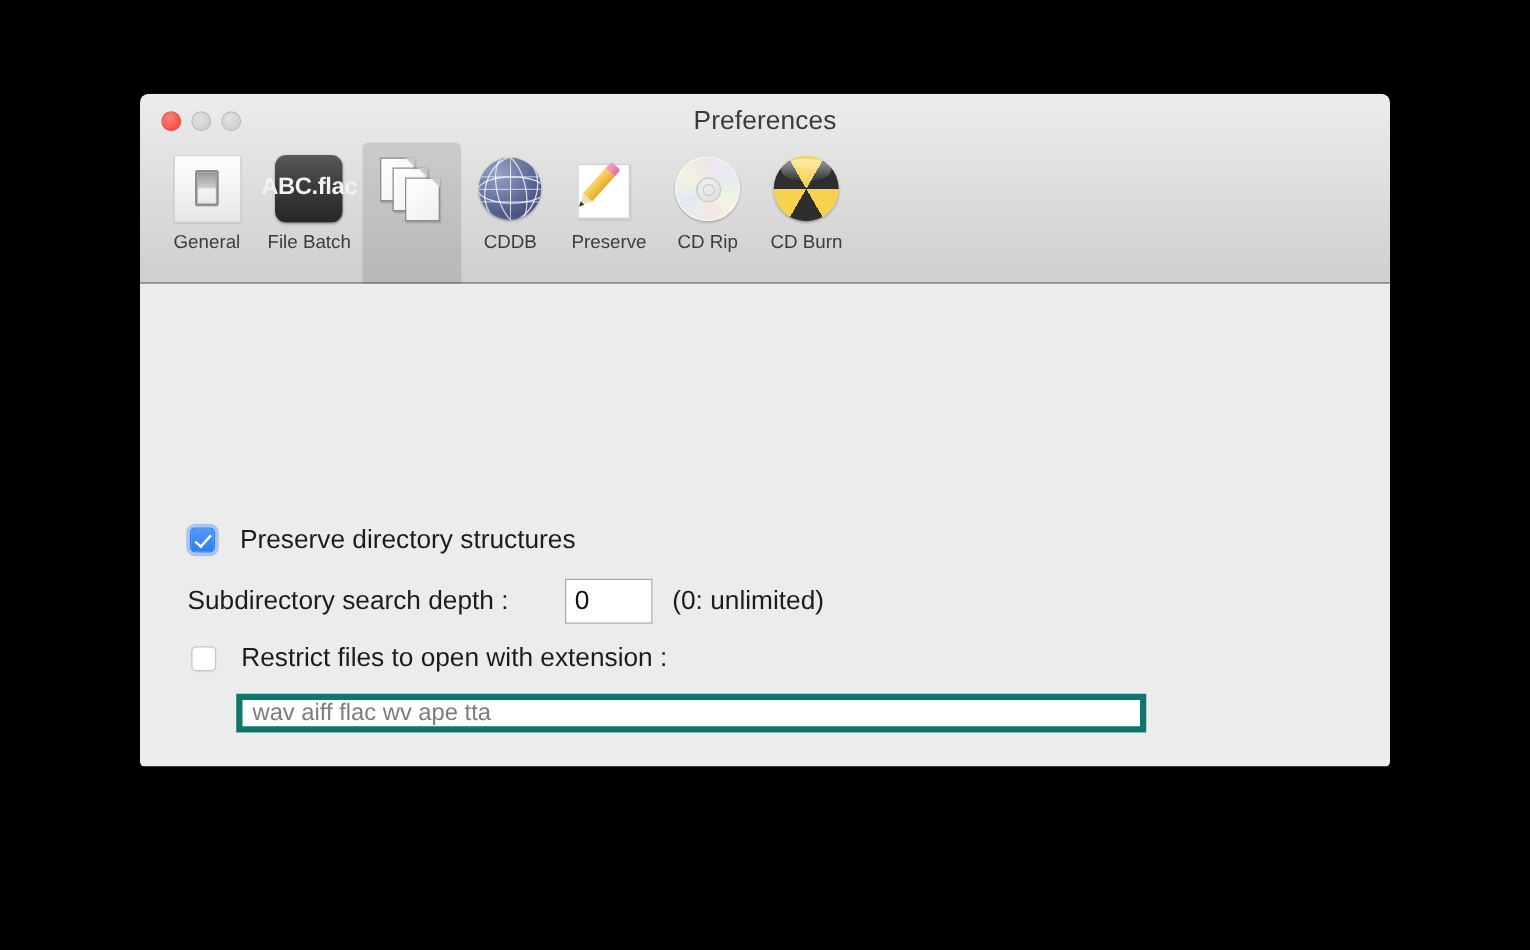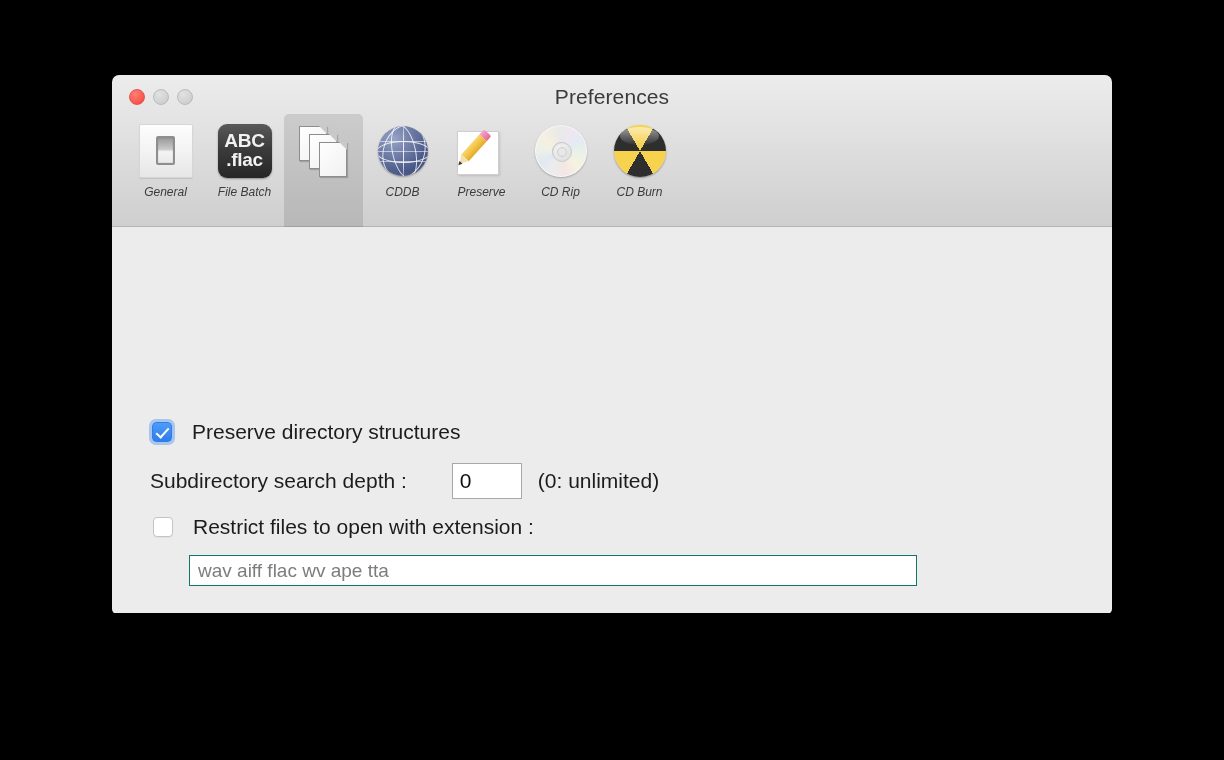--- a/index.html
+++ b/index.html
@@ -99,24 +99,23 @@
   .tb-icon {
     width: 61px;
     height: 61px;
     position: relative;
     display: flex;
     align-items: center;
     justify-content: center;
   }
   .tb-label {
     margin-top: 4px;
-    font-size: 12px;
+    font-size: 15px;
     color: #3c3c3c;
     white-space: nowrap;
-    font-style: italic;
   }
 
   
   .ic-switch {
     width: 52px; height: 52px;
     background: linear-gradient(to bottom, #fdfdfd 0%, #f3f3f3 50%, #e6e6e6 100%);
     border: 1px solid #d6d6d6;
     border-radius: 2px;
     box-shadow: 0 1px 1px rgba(0,0,0,0.10);
     display: flex; align-items: center; justify-content: center;
@@ -128,21 +127,21 @@
     background: linear-gradient(to bottom, #9a9a9a 0%, #c9c9c9 45%, #f4f4f4 55%, #e9e9e9 100%);
     box-shadow: inset 0 0 1px rgba(0,0,0,0.4);
   }
 
   
   .ic-flac {
     width: 54px; height: 54px;
     border-radius: 9px;
     background: linear-gradient(to bottom, #595959 0%, #3c3c3c 45%, #262626 100%);
     box-shadow: 0 1px 2px rgba(0,0,0,0.35);
-    display: flex; flex-direction: column; align-items: center; justify-content: center;
+    display: flex; align-items: center; justify-content: center;
     color: #f2f2f2;
     line-height: 0.98;
   }
   .ic-flac .l1 { font-size: 19px; font-weight: bold; letter-spacing: -0.3px; }
   .ic-flac .l2 { font-size: 19px; font-weight: bold; letter-spacing: -0.3px; }
 
   
   .ic-pages { width: 54px; height: 54px; position: relative; }
   .ic-pages .pg {
     position: absolute;
@@ -334,21 +333,21 @@
     border-radius: 0;
   }
 
   .ext-field {
     position: absolute;
     left: 77px;
     top: 328px;
     width: 728px;
     height: 31px;
     background: #ffffff;
-    border: 1px solid #0f766e;
+    border: 5px solid #0f766e;
     box-sizing: border-box;
     font-size: 19px;
     color: #7d7d7d;
     font-family: "Liberation Sans", sans-serif;
     padding: 0 8px;
     outline: none;
     border-radius: 0;
   }
   .ext-field::placeholder { color: #7d7d7d; }
 </style>

